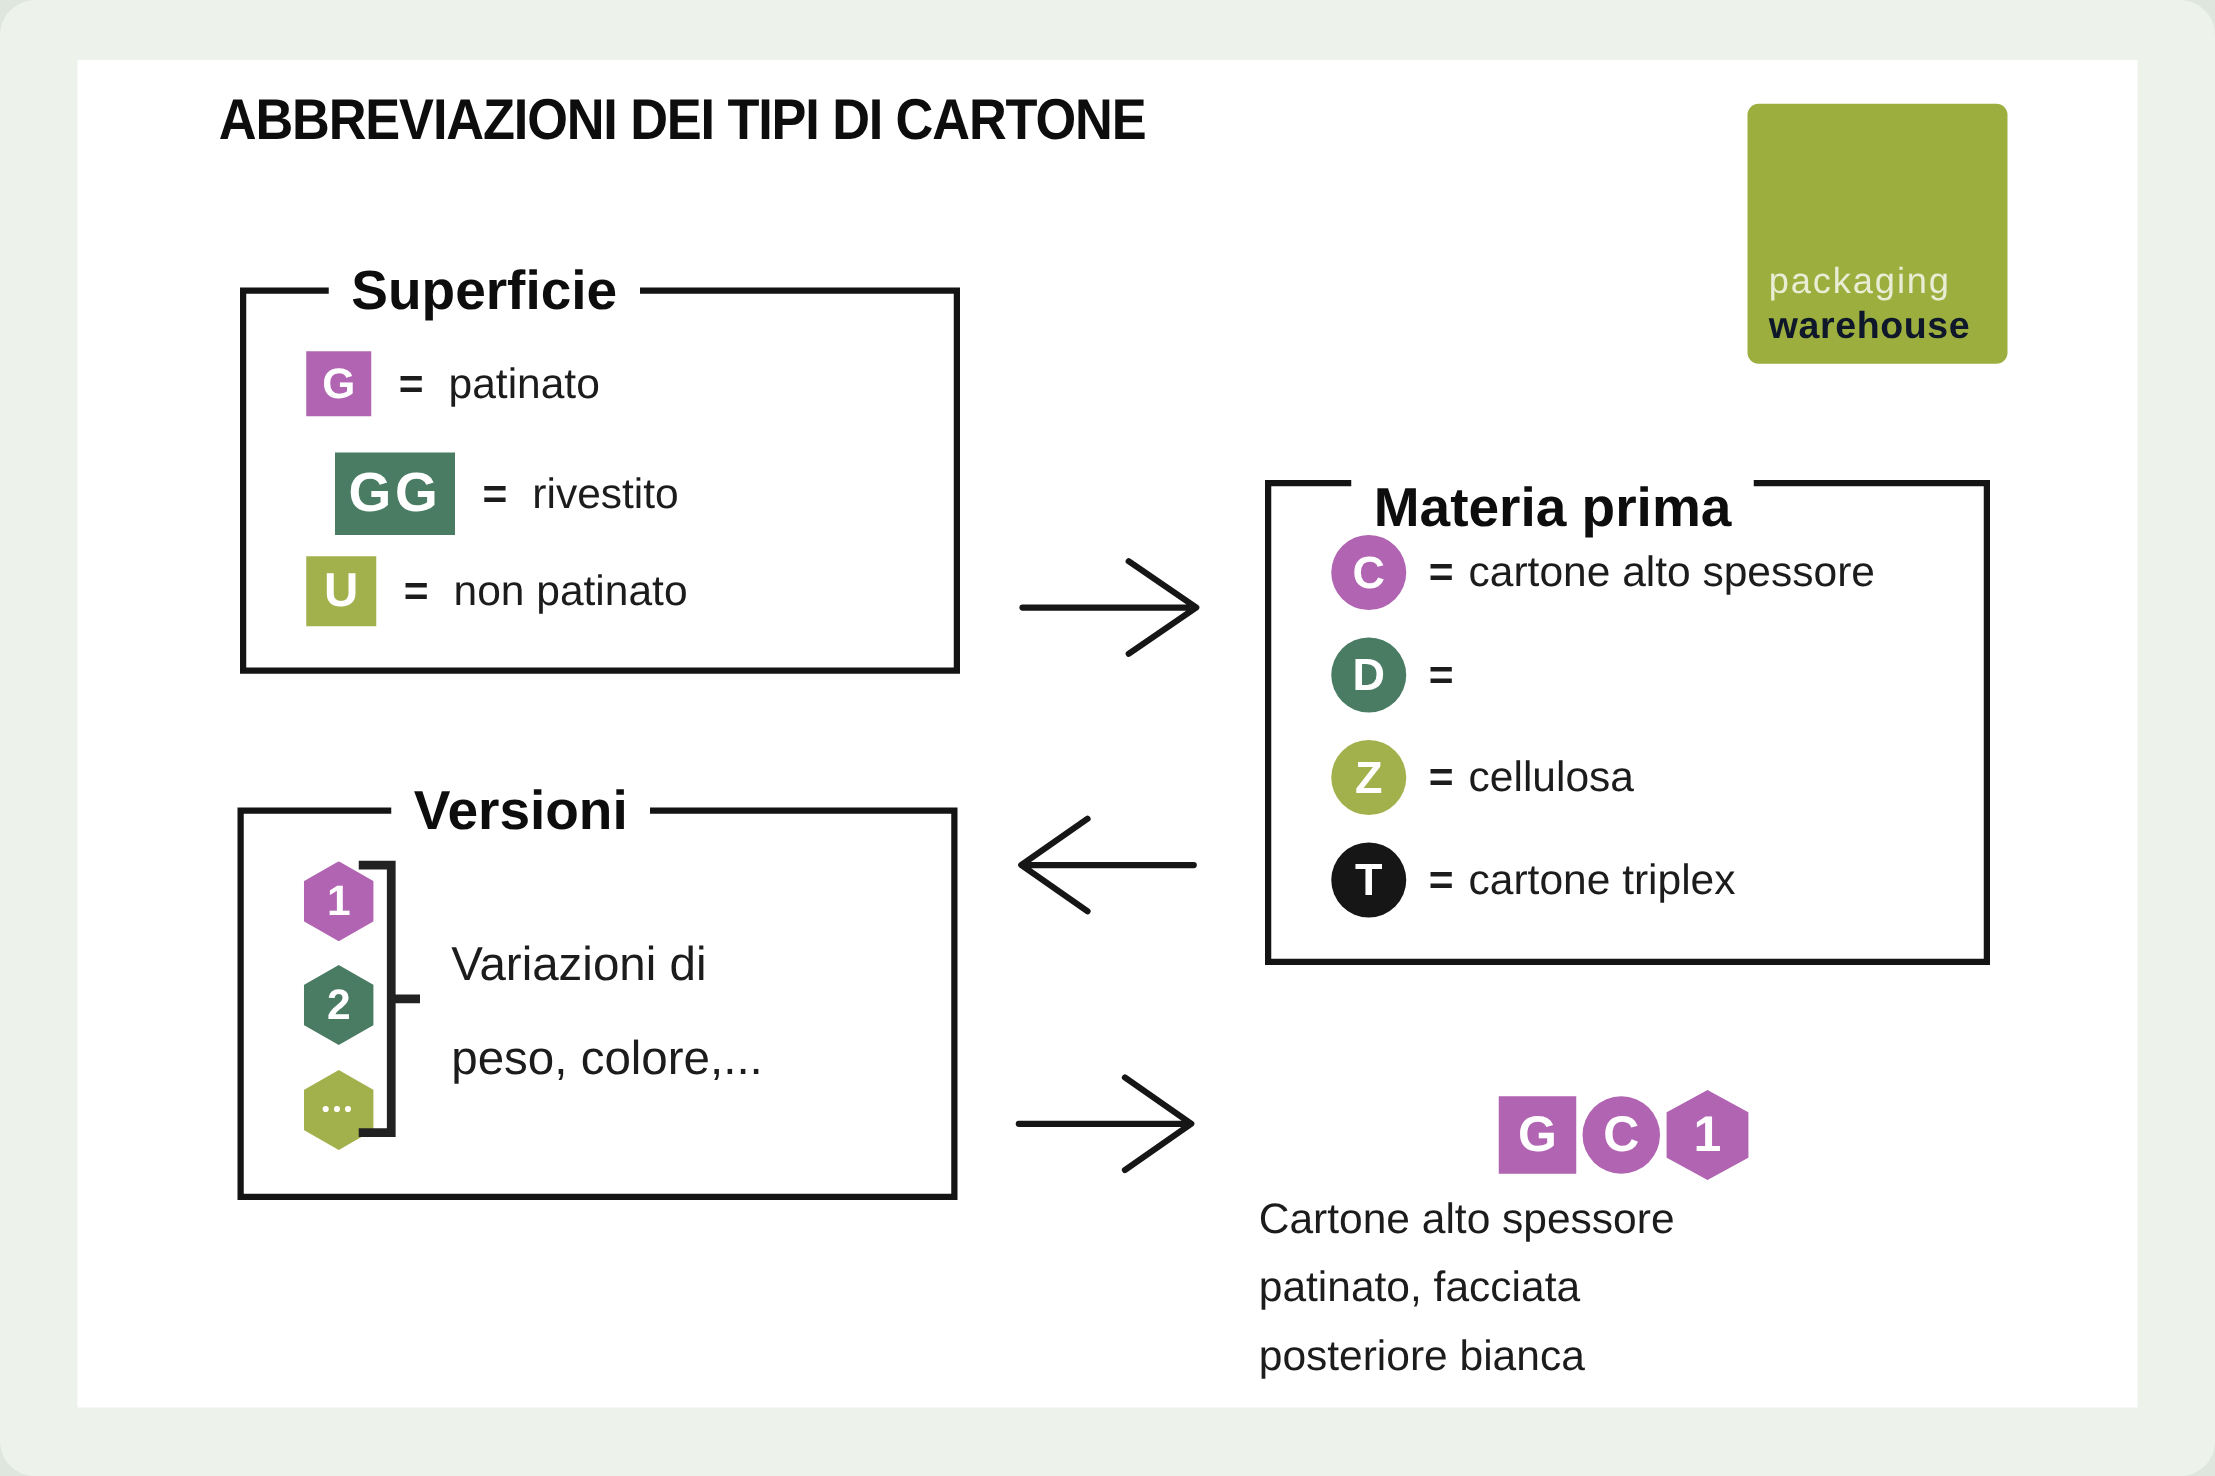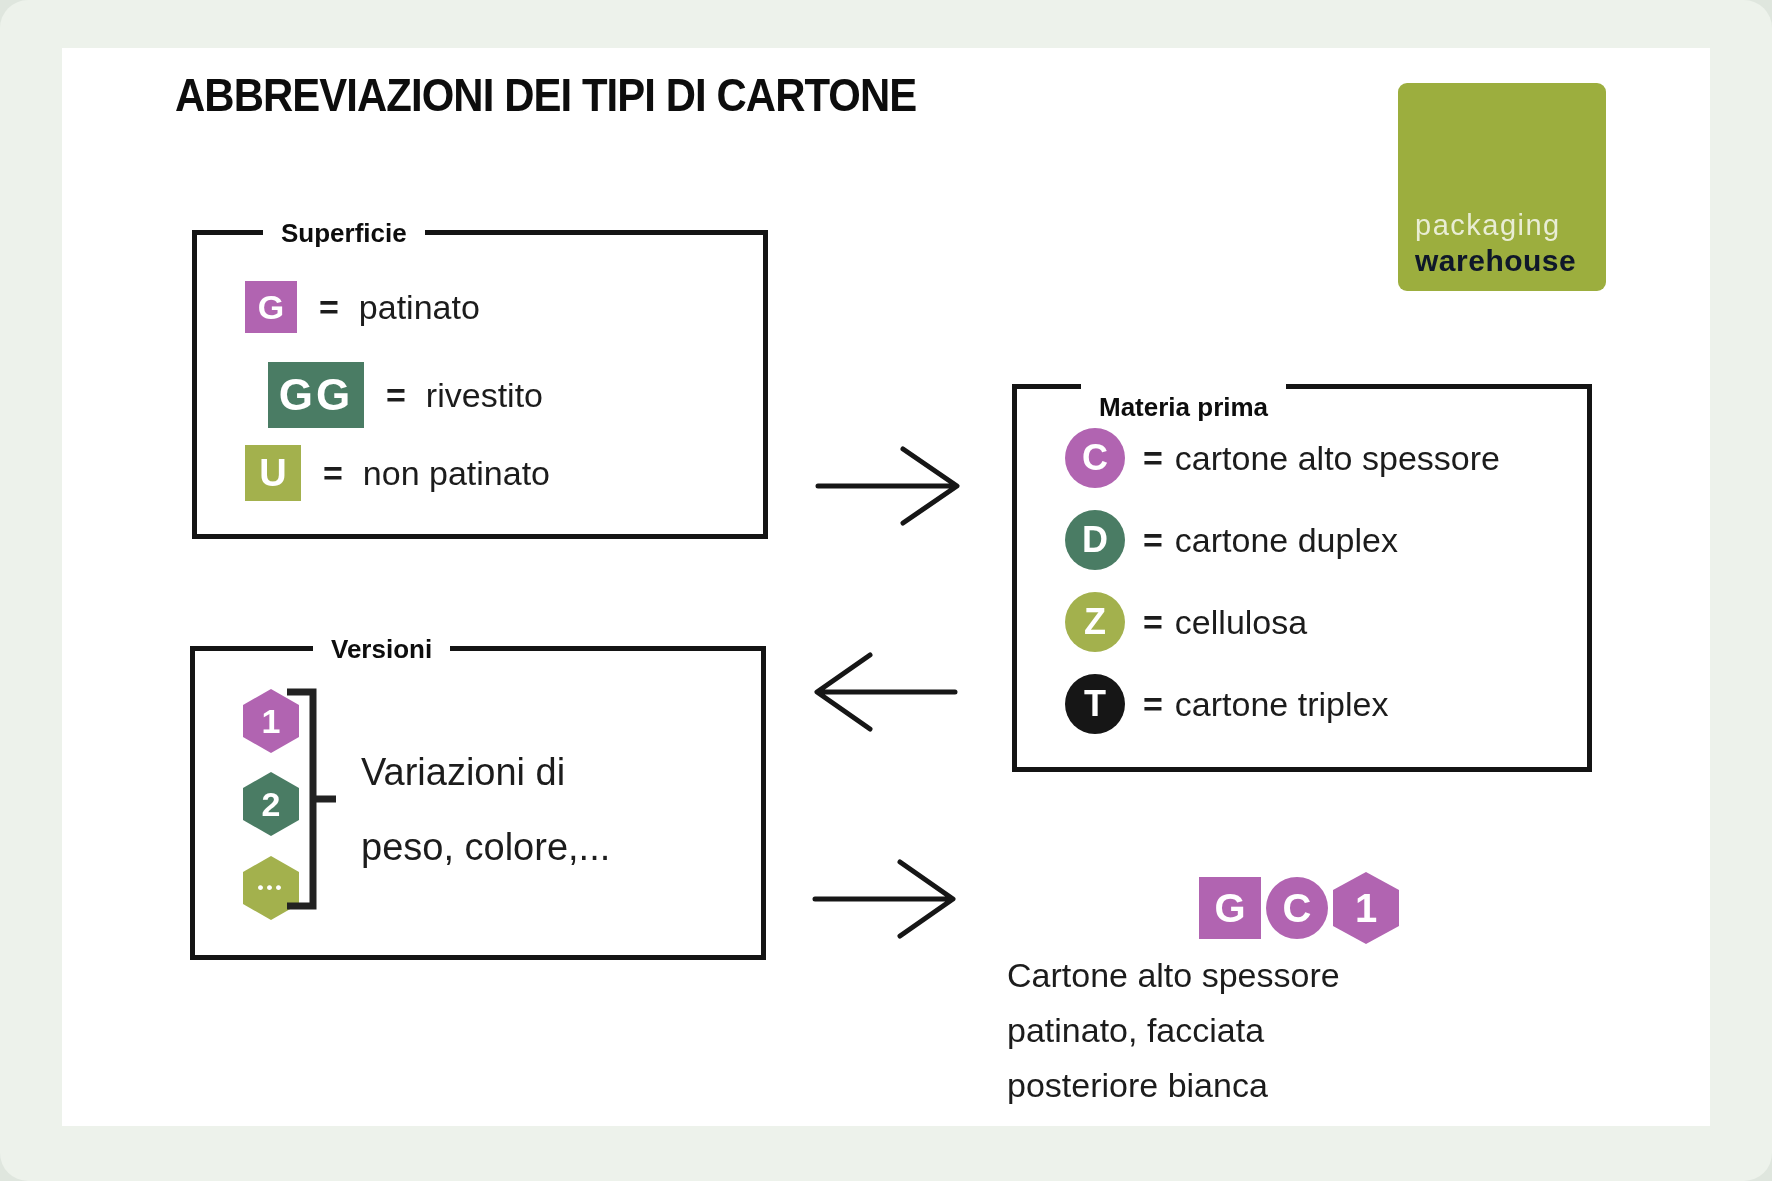--- a/index.html
+++ b/index.html
@@ -21,21 +21,21 @@
   .logo-text{position:absolute;left:17px;bottom:13px;line-height:35px;}
   .logo-line1{font-size:29px;color:rgba(255,255,255,.78);letter-spacing:1.5px;}
   .logo-line2{font-size:30px;font-weight:bold;color:#0f172a;letter-spacing:.5px;}
 
   .box{position:absolute;border:5px solid #141414;}
   .box-superficie{left:192px;top:230px;width:566px;height:299px;}
   .box-materia{left:1012px;top:384px;width:570px;height:378px;}
   .box-versioni{left:190px;top:646px;width:566px;height:304px;}
   .box-label{
     position:absolute;top:-28px;background:#ffffff;padding:0 18px;
-    font-size:26px;font-weight:bold;line-height:52px;white-space:nowrap;color:#0d0d0d;
+    font-size:44px;font-weight:bold;line-height:52px;white-space:nowrap;color:#0d0d0d;
   }
   .box-superficie .box-label{left:66px;}
   .box-materia .box-label{left:64px;margin-top:20px;}
   .box-versioni .box-label{left:118px;}
 
   .row{position:absolute;left:48px;display:flex;align-items:center;}
 
   .chip{
     display:flex;align-items:center;justify-content:center;flex:none;
     color:#ffffff;font-weight:bold;line-height:1;
@@ -120,21 +120,20 @@
         </span>
       <span class="eq m-eq">=</span>
       <span class="lbl">cartone alto spessore</span>
     </div>
 
     <div class="row" style="top:121px">
       <span class="chip circ" style="background-color: rgb(74, 124, 100);">
           <span>D</span>
         </span>
       <span class="eq m-eq">=</span>
-      <span class="lbl">cartone duplex</span>
     </div>
 
     <div class="row" style="top:203px">
       <span class="chip circ" style="background-color: rgb(163, 177, 77);">
           <span>Z</span>
         </span>
       <span class="eq m-eq">=</span>
       <span class="lbl">cellulosa</span>
     </div>
 

